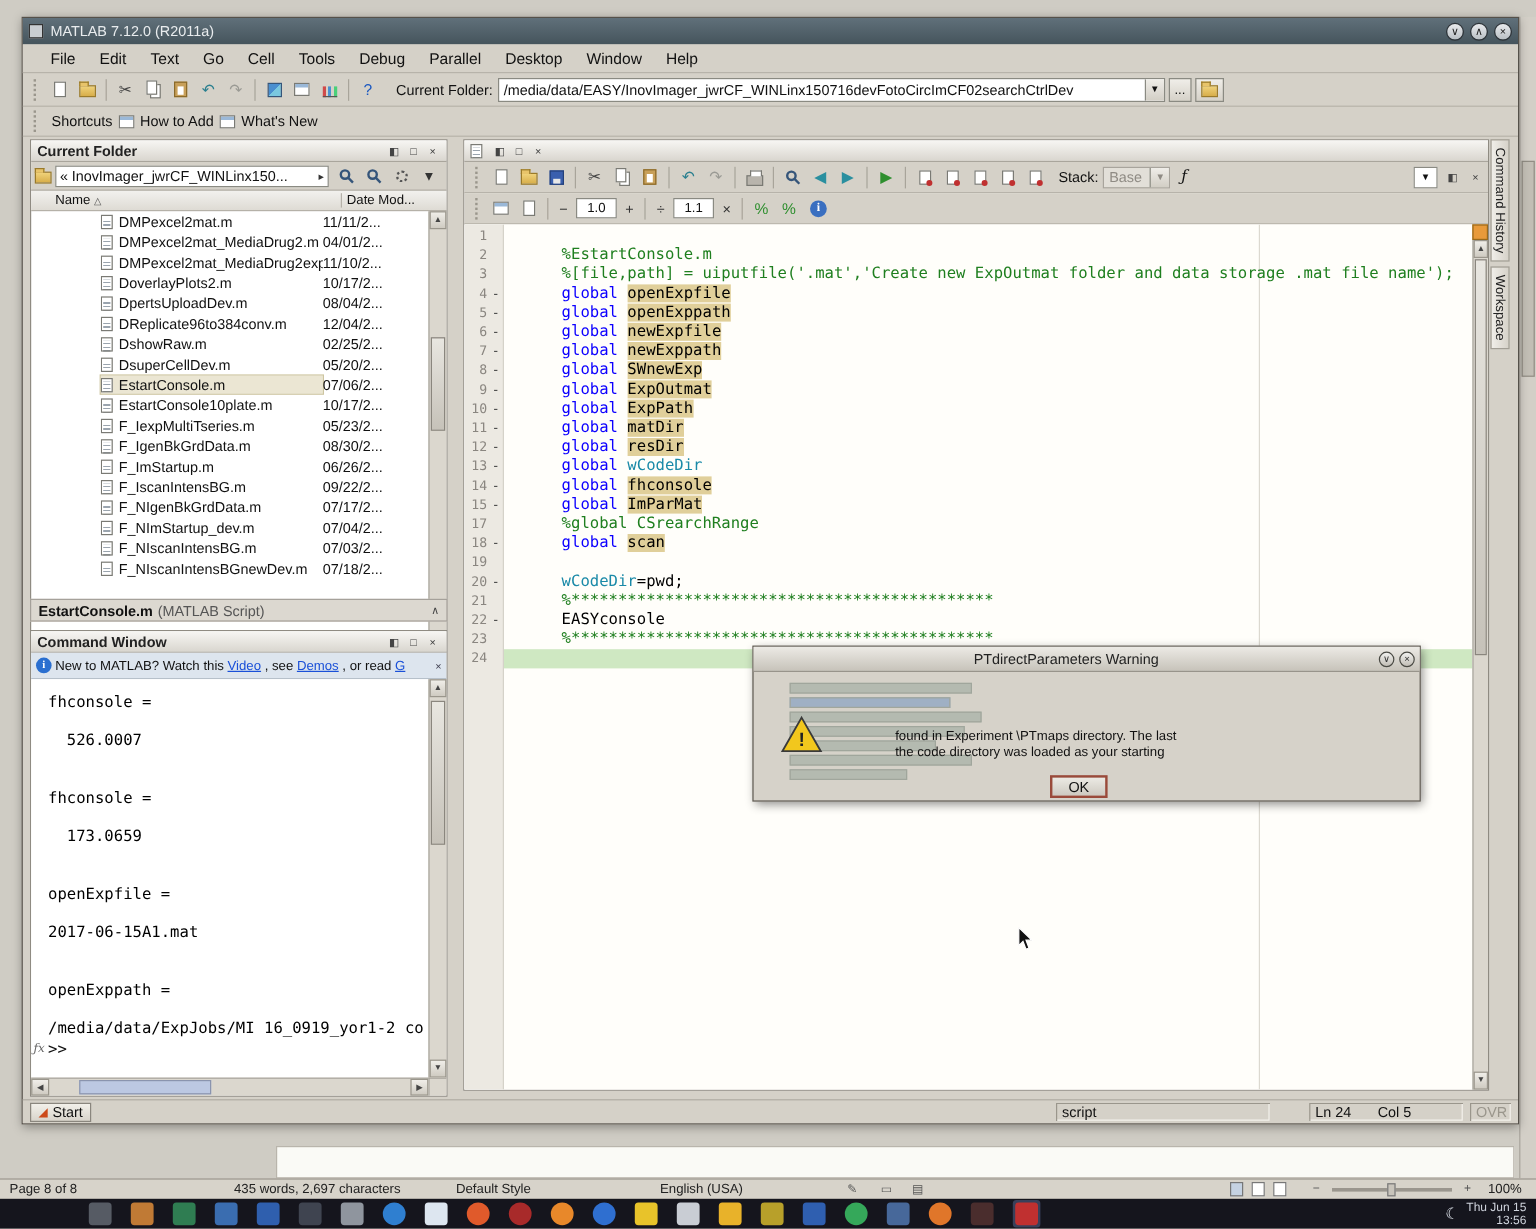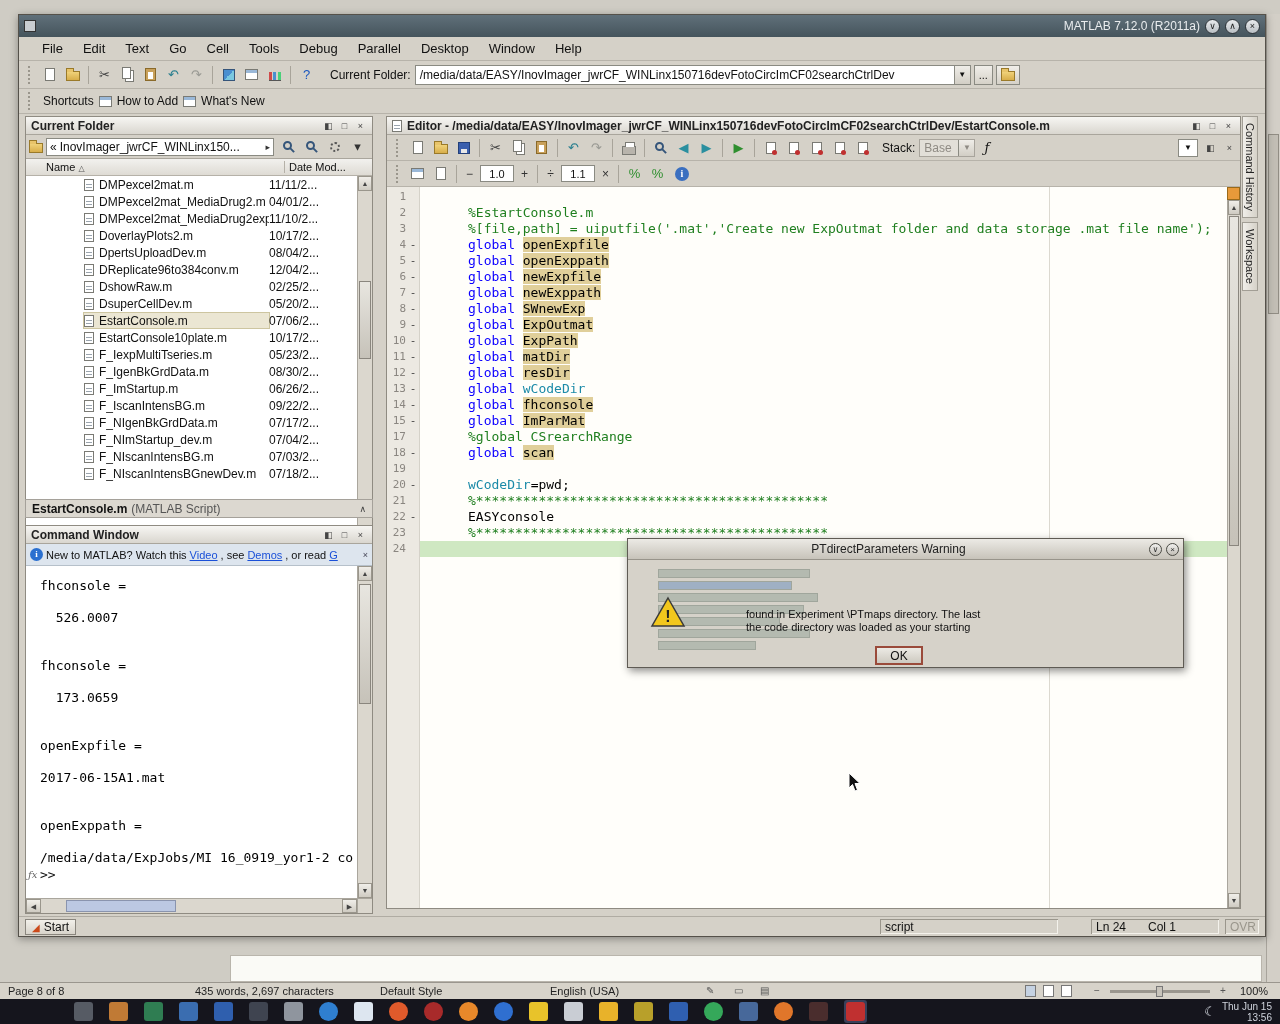--- a/index.html
+++ b/index.html
@@ -25,21 +25,21 @@
   .task-icon{width:19px;height:19px;border-radius:3px;display:inline-block}
   .task-icon.circle{border-radius:50%}
   .task-clock{margin-left:auto;margin-right:8px;display:flex;align-items:center;gap:6px;color:#cfd3dc}
   .moon-icon{font-size:13px;color:#dde2ea}
   .clock-text{font-size:10px;line-height:11px;text-align:right}
 
   
   .ml-window{position:absolute;left:18px;top:14px;width:1248px;height:923px;background:#d5d1c8;border:1px solid #55514a;z-index:10;box-shadow:0 2px 8px rgba(0,0,0,.35)}
   .titlebar{height:22px;background:linear-gradient(#60707a,#45545c);display:flex;align-items:center;color:#e9ecee;font-size:12px;padding:0 5px}
   .titlebar .app-ic{width:12px;height:12px;background:#c9cdd1;border:1px solid #333;margin-right:6px}
-  .titlebar .title{flex:1;text-align:right}
+  .titlebar .title{flex:1;text-align:left}
   .win-btn{width:15px;height:15px;border-radius:50%;background:linear-gradient(#e8eaec,#b9bfc4);border:1px solid #2d3338;color:#222;font-size:9px;line-height:13px;text-align:center;margin-left:5px}
   .menubar{height:24px;display:flex;align-items:center;padding-left:13px;font-size:13px;border-bottom:1px solid #b7b3aa;background:#d5d1c8}
   .menu-item{padding:2px 10px}
   .toolbar{height:28px;display:flex;align-items:center;padding-left:4px;border-bottom:1px solid #b7b3aa}
   .handle{width:5px;height:18px;border-left:2px dotted #9a968c;margin:0 5px}
   .tb-btn{width:23px;height:22px;display:inline-flex;align-items:center;justify-content:center}
   .tb-sep{width:1px;height:18px;background:#a8a49a;margin:0 4px;display:inline-block}
   .icons-row{display:inline-flex;align-items:center}
   .cf-label{margin:0 4px 0 12px;font-size:12px;white-space:nowrap}
   .cf-combo{width:556px;height:20px;background:#fff;border:1px solid #8a8a82;display:flex;align-items:center;font-size:12px;padding-left:4px;overflow:hidden;white-space:nowrap}
@@ -518,21 +518,20 @@
         <div class="hs-arrow" style="left:0">◀</div>
         <div class="hs-thumb"></div>
         <div class="hs-arrow" style="right:0">▶</div>
       </div>
       <div class="corner-box"></div>
     </div>
 
     <div class="panel ed-panel">
       <div class="panel-header">
         <span class="ic k-mfile" style="margin-right:5px"></span>
-        <span class="ph-title">Editor - /media/data/EASY/InovImager_jwrCF_WINLinx150716devFotoCircImCF02searchCtrlDev/EstartConsole.m</span>
         <span class="panel-btns">
             <span class="ph-btn">◧</span>
             <span class="ph-btn">□</span>
             <span class="ph-btn">×</span>
           </span>
       </div>
       <div class="ed-toolbar">
         <span class="handle"></span>
         <span class="icons-row">
             <span class="tb-btn">
@@ -683,21 +682,21 @@
   </div>
 
   <div class="ml-status">
     <div class="start-btn">
       <span class="start-ic">◢</span>
       <span>Start</span>
     </div>
     <div class="sunken st-script">script</div>
     <div class="sunken st-lncol">
       <span>Ln 24</span>
-      <span>Col 1</span>
+      <span>Col 5</span>
     </div>
     <div class="sunken st-ovr">OVR</div>
   </div>
 </div>
 
 <div class="dialog">
   <div class="dlg-title">
     <span class="title">PTdirectParameters Warning</span>
     <span class="panel-btns" id="dlg-btns">
         <span class="dlg-btn">∨</span>

